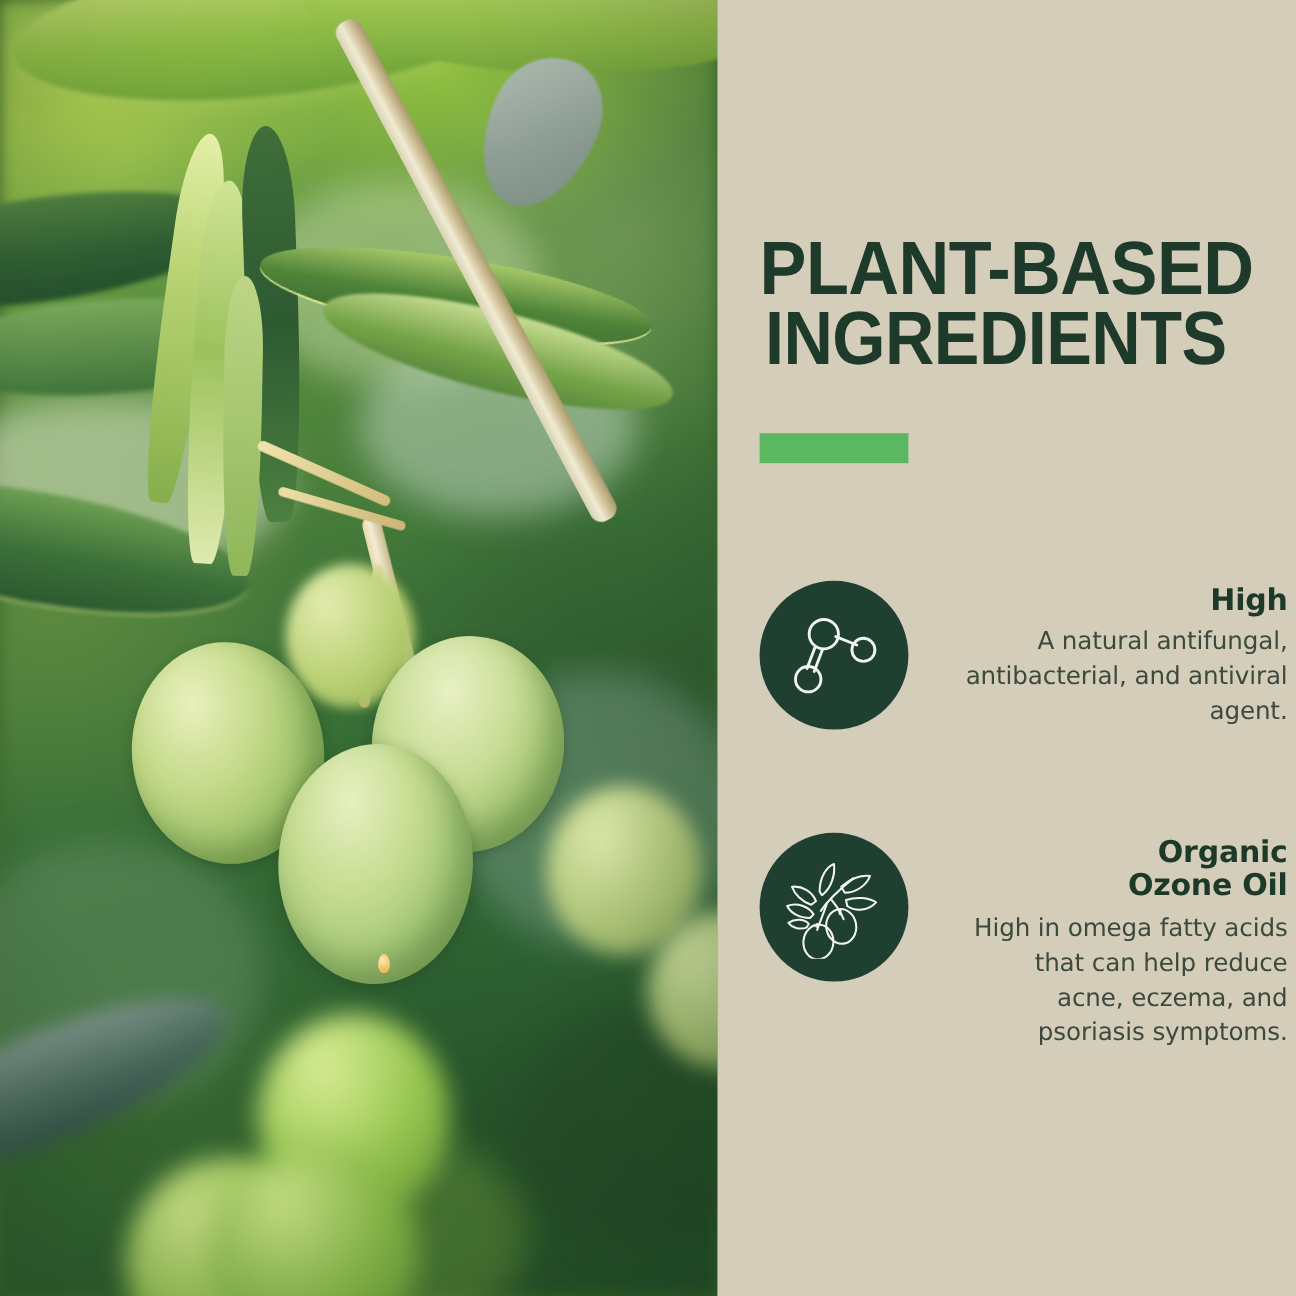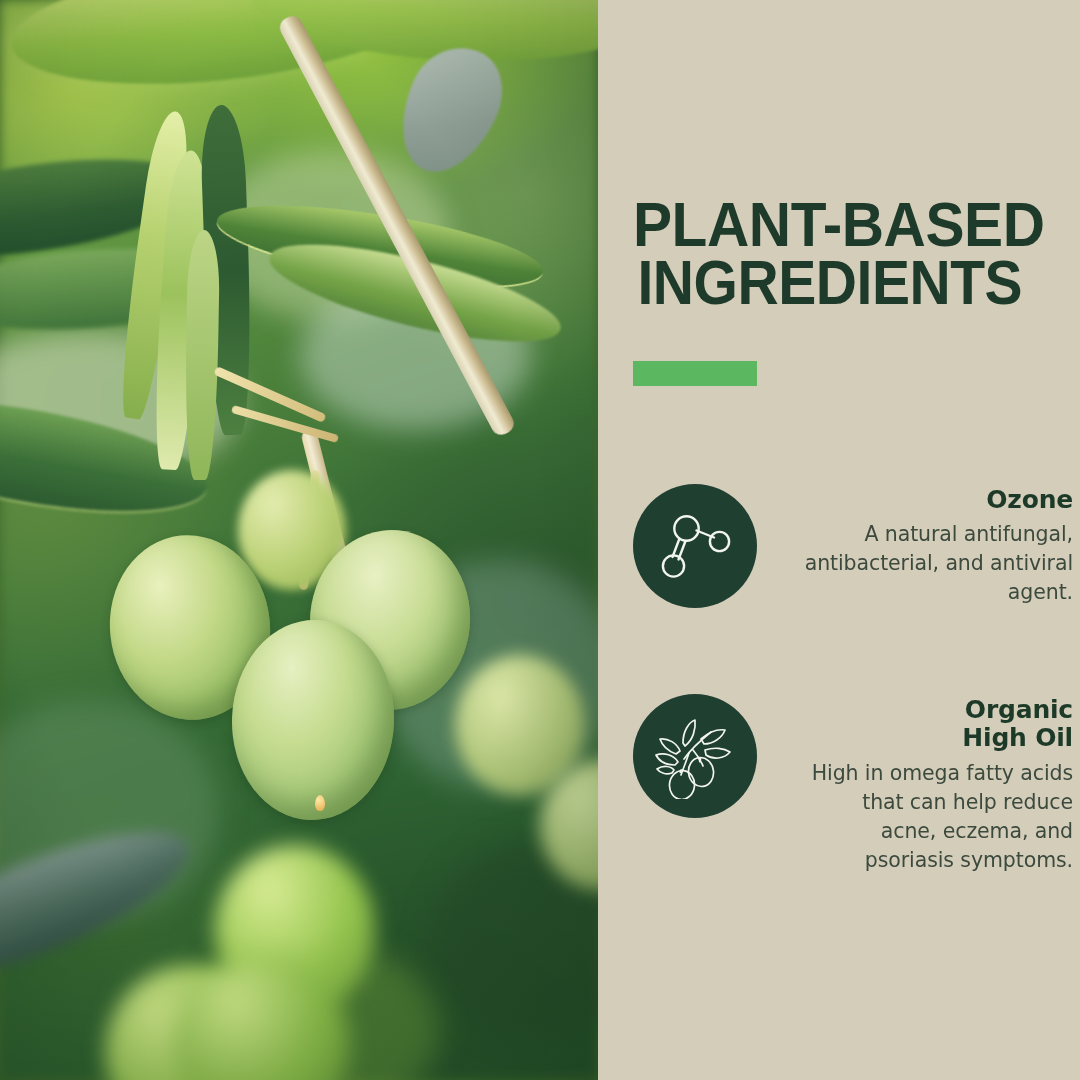--- a/index.html
+++ b/index.html
@@ -293,21 +293,21 @@
             <line x1="27.5" y1="35.5" x2="20.5" y2="54"></line>
             <line x1="33.5" y1="38" x2="26.5" y2="56.5"></line>
 
             <circle cx="34.5" cy="25.5" r="12.2"></circle>
             <circle cx="67.5" cy="38.5" r="9.6"></circle>
             <circle cx="21.5" cy="63" r="10.6"></circle>
           </g>
         </svg>
       </div>
       <div class="feature-text">
-        <h3 class="feature-title">Ozone</h3>
+        <h3 class="feature-title">High</h3>
         <p class="feature-desc">A natural antifungal, antibacterial, and antiviral agent.</p>
       </div>
     </div>
 
     <div class="feature f2">
       <div class="icon-badge">
         <svg width="84" height="86" viewBox="0 0 84 86" aria-hidden="true">
           <g fill="none" stroke="#f2f5ee" stroke-width="1.7" stroke-linecap="round" stroke-linejoin="round">
 
             <path d="M58 19 C48 27, 38 36, 31 46"></path>
@@ -331,19 +331,19 @@
 
             <ellipse cx="29" cy="72" rx="12.5" ry="14.5" transform="rotate(6 29 72)"></ellipse>
 
             <path d="M46 45 C47 49, 47 51, 47.5 45"></path>
             <path d="M28 57 C27 60, 27 60, 28.5 57"></path>
           </g>
         </svg>
       </div>
       <div class="feature-text">
         <h3 class="feature-title">Organic
-High Oil</h3>
+Ozone Oil</h3>
         <p class="feature-desc">High in omega fatty acids that can help reduce acne, eczema, and psoriasis symptoms.</p>
       </div>
     </div>
 
   </div>
 </div>
 
 </body></html>

